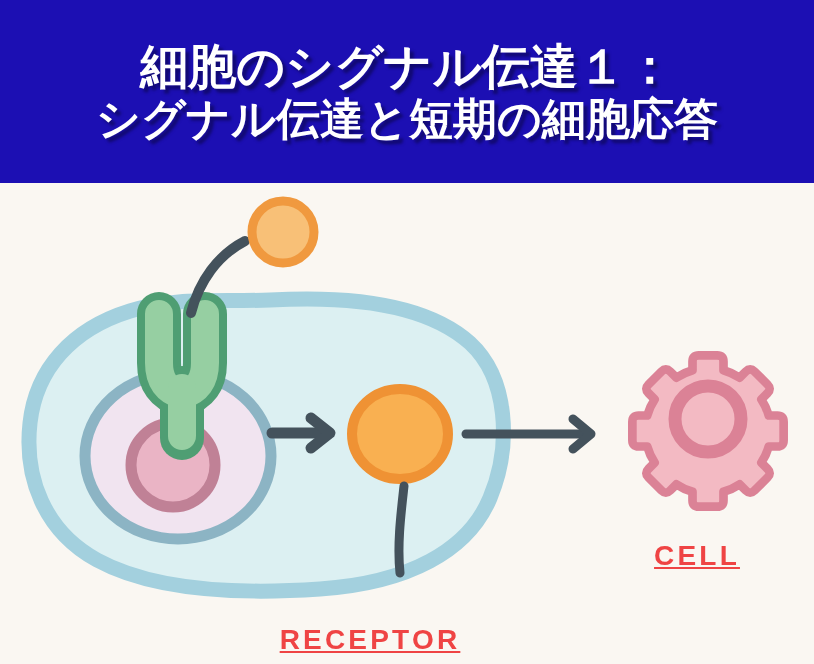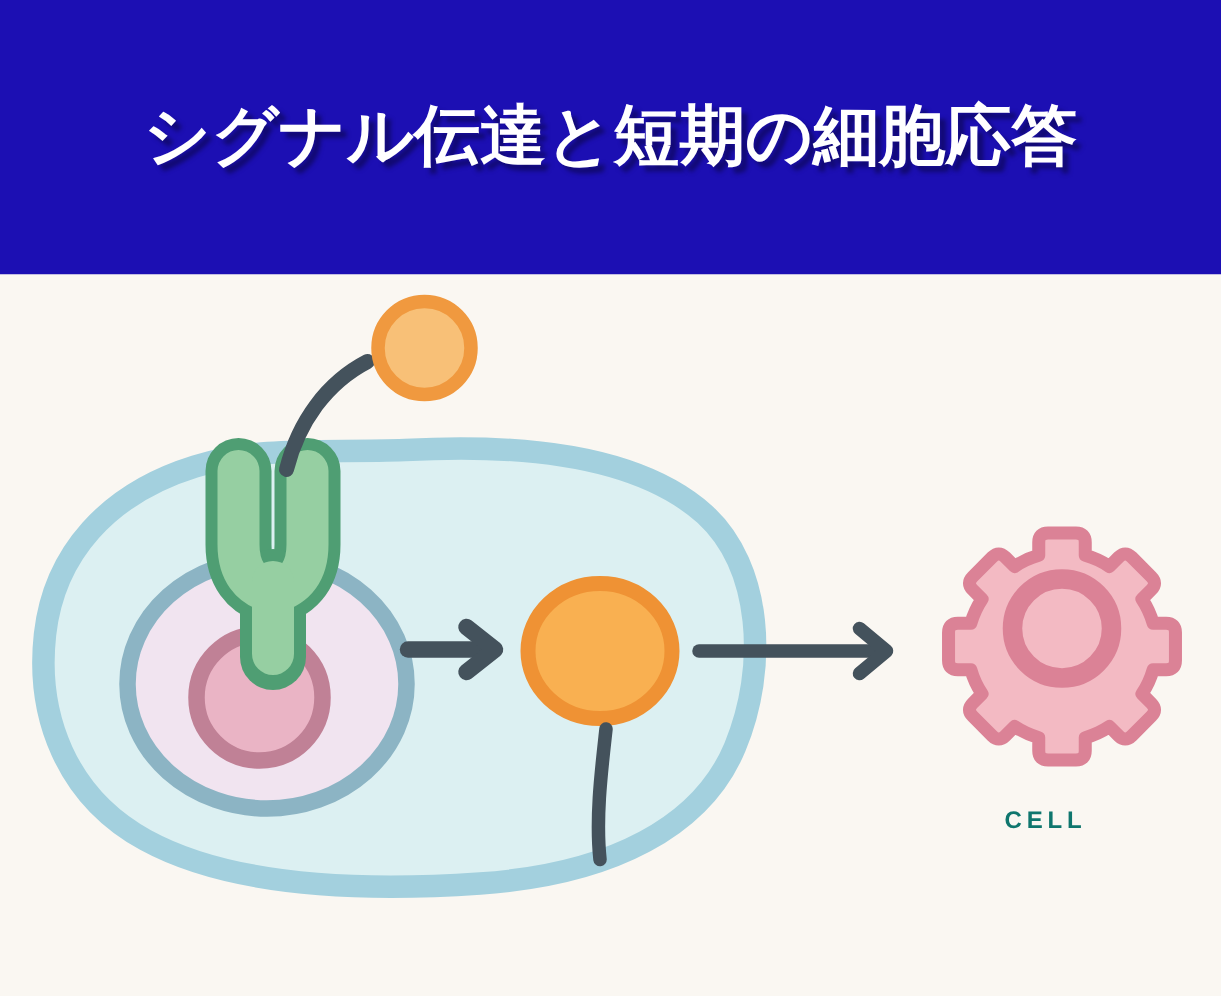--- a/index.html
+++ b/index.html
@@ -59,27 +59,28 @@
   .stage-svg {
     position: absolute;
     left: 0;
     top: 0;
     display: block;
   }
 
   
   .diagram-label {
     position: absolute;
-    color: #0f766e;
+    color: #ef4444;
     font-weight: 700;
-    font-size: 16px;
+    font-size: 28px;
     letter-spacing: 3.2px;
     text-align: center;
     white-space: nowrap;
     font-family: "Liberation Sans", "DejaVu Sans", sans-serif;
+    text-decoration: underline;
   }
   .label-receptor {
     left: 0;
     top: 441px;
     width: 740px;
     text-align: center;
   }
   .label-cell-response {
     left: 580px;
     top: 355px;
@@ -87,20 +88,21 @@
     line-height: 1.28;
     white-space: normal;
   }
 </style>
 </head>
 <body>
 
 <div class="slide">
 
   <div class="title-banner">
+    <div class="title-line title-line-1">細胞のシグナル伝達１：</div>
     <div class="title-line title-line-2">シグナル伝達と短期の細胞応答</div>
   </div>
 
   <div class="stage">
 
     <svg class="stage-svg" width="814" height="481" viewBox="0 0 814 481" xmlns="http://www.w3.org/2000/svg">
 
       <g>
         <path d="M 270 117
                  C 360 112, 430 124, 470 160
@@ -176,19 +178,20 @@
                  Q -122 61 -122 51 L -122 21 Q -122 11 -112 11
                  L -98 11 Q -94 -3 -86 -15 L -96 -25
                  Q -103 -32 -96 -39 L -75 -60 Q -68 -67 -61 -60
                  L -51 -50 Q -39 -58 -25 -62 L -25 -76
                  Q -25 -86 -15 -86 Z" fill="#f3bac3" stroke="#db8296" stroke-width="14" stroke-linejoin="round" transform="scale(0.62) translate(0, -36)"></path>
         <circle cx="0" cy="-12" r="33" fill="#f3bac3" stroke="#db8296" stroke-width="13"></circle>
       </g>
 
     </svg>
 
+    <div class="diagram-label label-receptor">RECEPTOR</div>
 
     <div class="diagram-label label-cell-response">
       <div>CELL</div>
     </div>
 
   </div>
 </div>
 
 </body></html>

